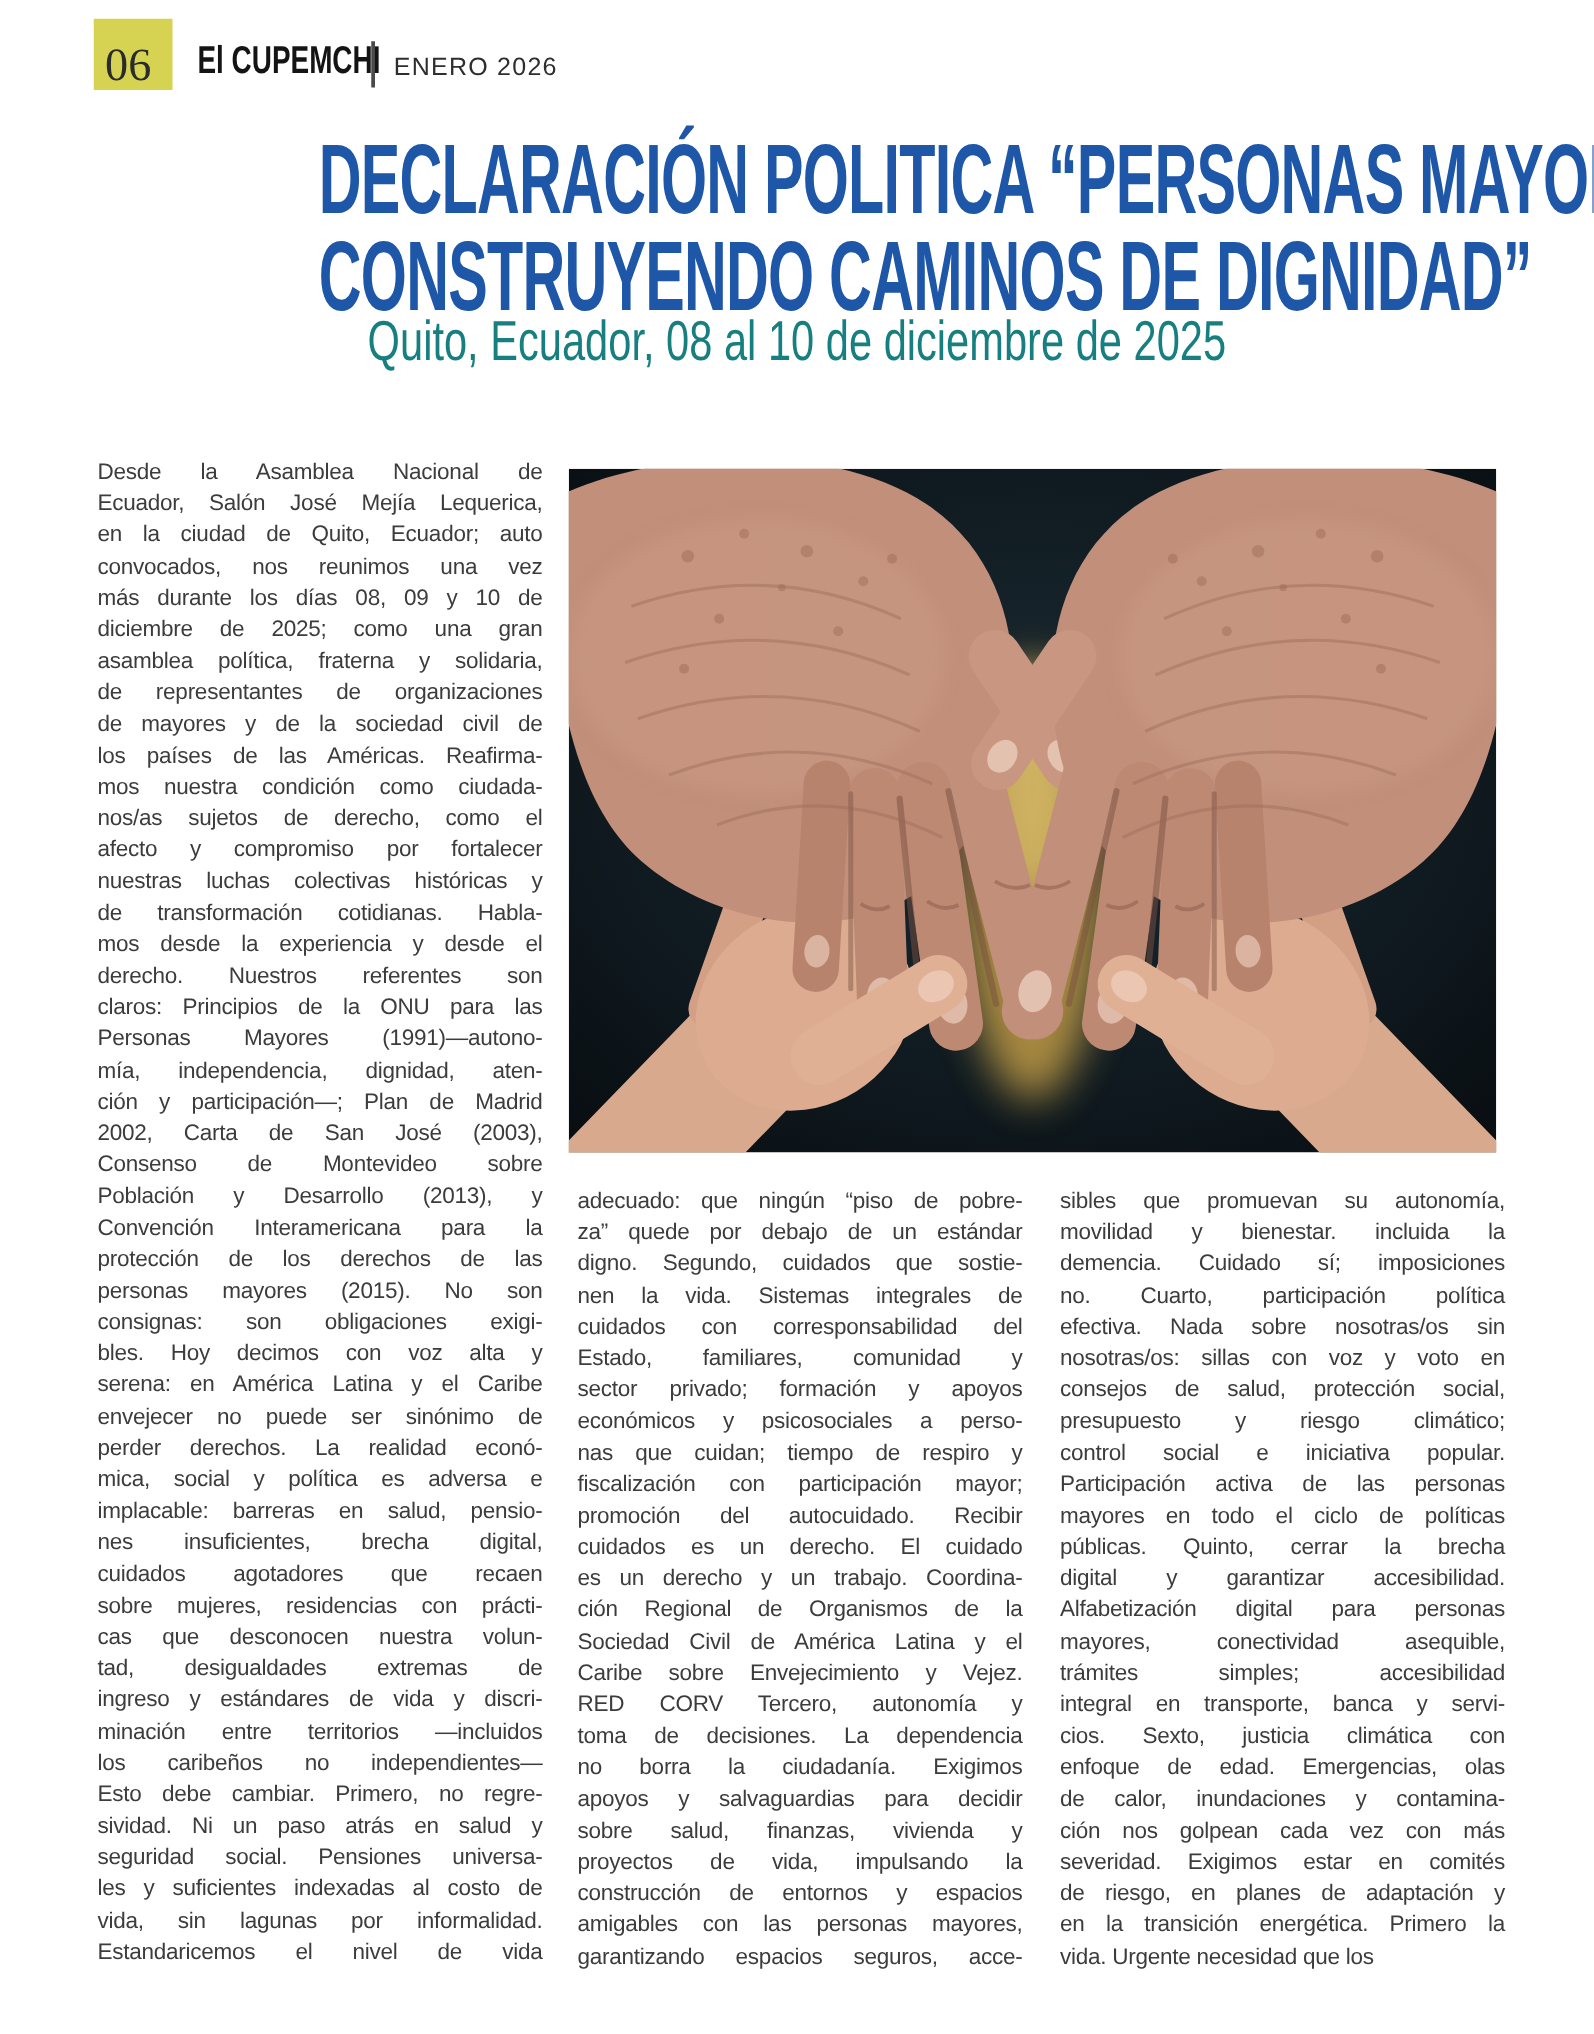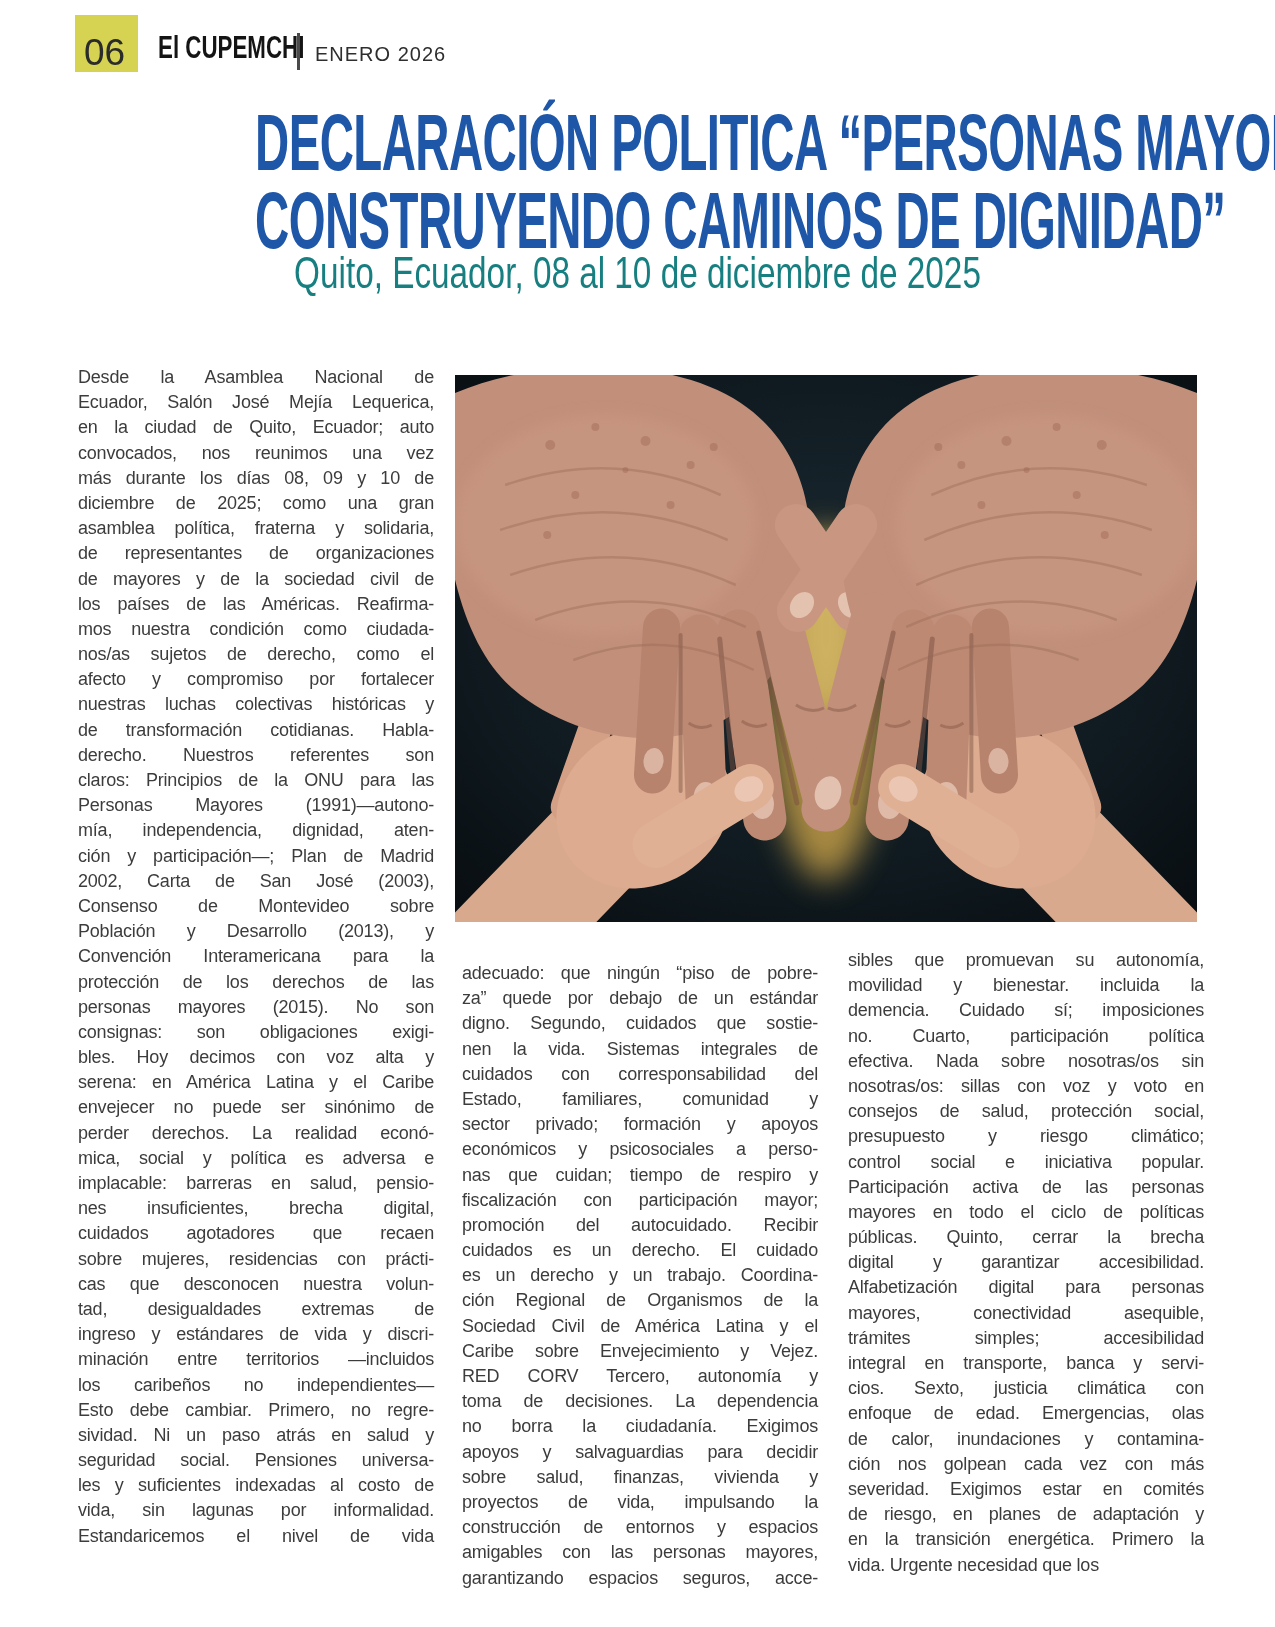--- a/index.html
+++ b/index.html
@@ -6,21 +6,21 @@
   .page {
     position:relative; width:1275px; height:1627px; background:#fff;
     font-family:"Liberation Sans", sans-serif; overflow:hidden;
   }
   
   .badge {
     position:absolute; left:75px; top:15px; width:63px; height:57px;
     background:var(--badge-yellow,#d5d351);
   }
   .badge-num {
-    position:absolute; left:9px; bottom:1px; font-size:37px; color:#2b2b2b; line-height:1;
+    position:absolute; left:9px; bottom:1px; font-size:37px; color:#2b2b2b; line-height:1;font-family:Liberation Serif, serif;
   }
   .logo {
     position:absolute; left:158px; top:30px; font-size:31px; font-weight:700; color:#141414;
     letter-spacing:0; white-space:nowrap; transform:scaleX(0.72); transform-origin:left center;
   }
   .mast-divider {
     position:absolute; left:297px; top:33px; width:2.5px; height:37px; background:#4a4a4a;
   }
   .issue {
     position:absolute; left:315px; top:43px; font-size:20px; color:#2e2e2e; letter-spacing:1px;
@@ -40,21 +40,21 @@
     transform:scaleX(0.74); transform-origin:50% 50%;
   }
   
   .photo { position:absolute; left:455px; top:375px; width:742px; height:547px; display:block; }
   
   .col {
     position:absolute; width:356px; font-size:18px; line-height:25.2px;
     color:var(--body-text,#3c3c3c); letter-spacing:-0.2px;
   }
   .col1 { left:78px;  top:365px; }
-  .col2 { left:462px; top:948px;margin-top:13px; }
+  .col2 { left:462px; top:948px; }
   .col3 { left:848px; top:948px; }
   .tline { text-align:justify; text-align-last:justify; height:25.2px; white-space:nowrap; }
   .tline-left { text-align-last:left; }
 </style>
 </head>
 <body>
 
 <div class="page">
 
   <header>
@@ -148,20 +148,21 @@
       <div class="tline">diciembre de 2025; como una gran</div>
       <div class="tline">asamblea política, fraterna y solidaria,</div>
       <div class="tline">de representantes de organizaciones</div>
       <div class="tline">de mayores y de la sociedad civil de</div>
       <div class="tline">los países de las Américas. Reafirma-</div>
       <div class="tline">mos nuestra condición como ciudada-</div>
       <div class="tline">nos/as sujetos de derecho, como el</div>
       <div class="tline">afecto y compromiso por fortalecer</div>
       <div class="tline">nuestras luchas colectivas históricas y</div>
       <div class="tline">de transformación cotidianas. Habla-</div>
+      <div class="tline">mos desde la experiencia y desde el</div>
       <div class="tline">derecho. Nuestros referentes son</div>
       <div class="tline">claros: Principios de la ONU para las</div>
       <div class="tline">Personas Mayores (1991)—autono-</div>
       <div class="tline">mía, independencia, dignidad, aten-</div>
       <div class="tline">ción y participación—; Plan de Madrid</div>
       <div class="tline">2002, Carta de San José (2003),</div>
       <div class="tline">Consenso de Montevideo sobre</div>
       <div class="tline">Población y Desarrollo (2013), y</div>
       <div class="tline">Convención Interamericana para la</div>
       <div class="tline">protección de los derechos de las</div>

